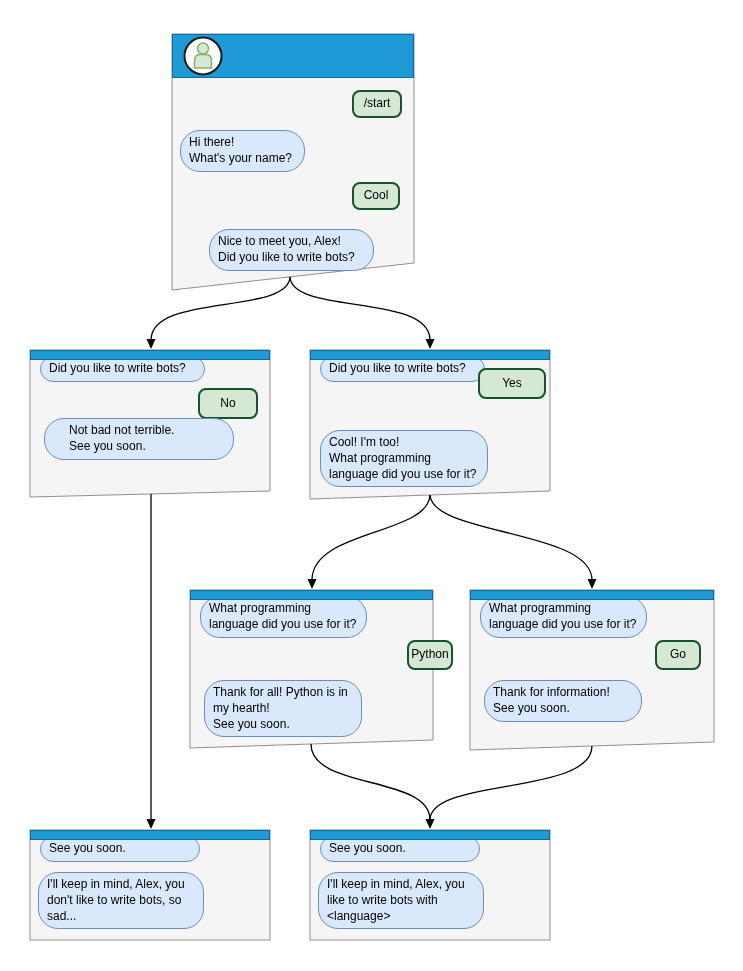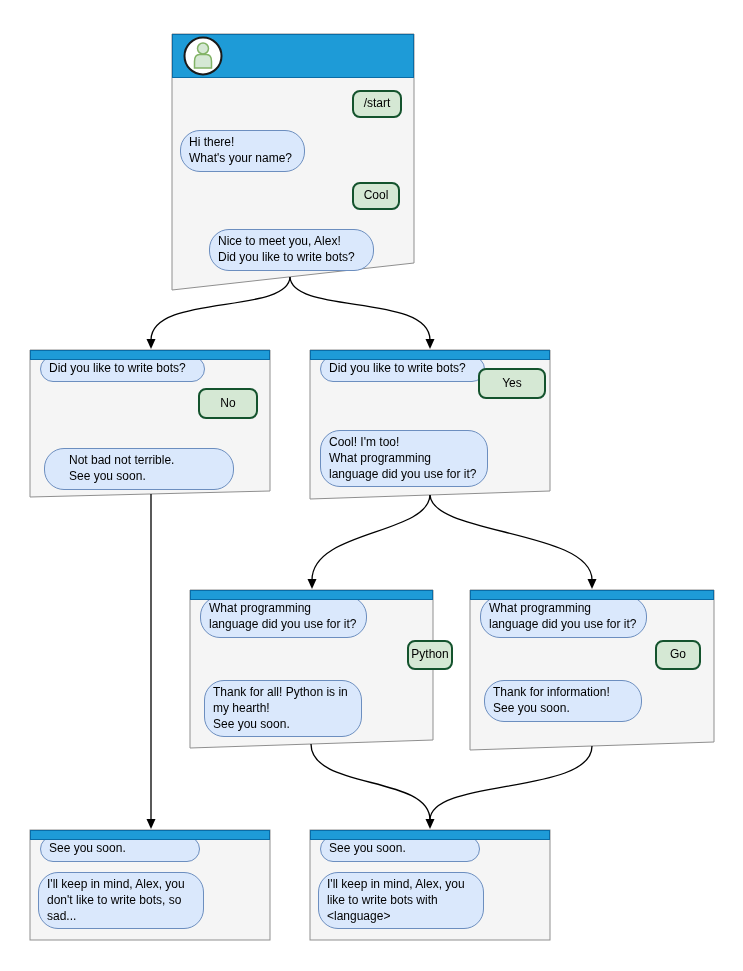--- a/index.html
+++ b/index.html
@@ -87,21 +87,21 @@
 
   <div class="bubble user" style="left:352px;top:90px;width:50px;height:28px;">/start</div>
   <div class="bubble bot" style="left:180px;top:130px;width:125px;">Hi there!
 What's your name?</div>
   <div class="bubble user" style="left:352px;top:182px;width:48px;height:28px;">Cool</div>
   <div class="bubble bot" style="left:180px;top:229px;width:165px;margin-left:29px;">Nice to meet you, Alex!
 Did you like to write bots?</div>
 
   <div class="bubble bot" style="left:40px;top:356px;width:165px;">Did you like to write bots?</div>
   <div class="bubble user" style="left:198px;top:388px;width:60px;height:31px;">No</div>
-  <div class="bubble bot" style="left:44px;top:448px;width:190px;padding-left:24px;">Not bad not terrible.
+  <div class="bubble bot" style="left:44px;top:418px;width:190px;padding-left:24px;">Not bad not terrible.
 See you soon.</div>
 
   <div class="bubble bot" style="left:320px;top:356px;width:165px;">Did you like to write bots?</div>
   <div class="bubble user" style="left:478px;top:368px;width:68px;height:31px;">Yes</div>
   <div class="bubble bot" style="left:320px;top:430px;width:168px;">Cool! I'm too!
 What programming
 language did you use for it?</div>
 
   <div class="bubble bot" style="left:200px;top:596px;width:167px;">What programming
 language did you use for it?</div>

